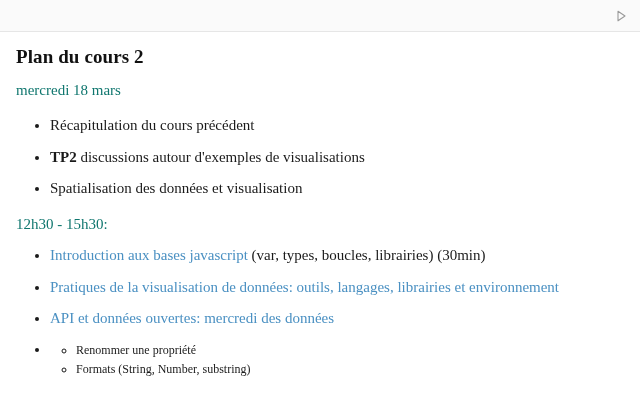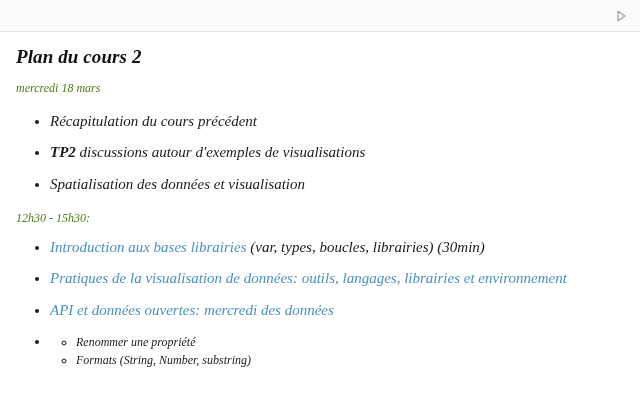--- a/index.html
+++ b/index.html
@@ -13,21 +13,20 @@
     font-family: "Liberation Serif", serif;
     color: #1a1a1a;
     overflow: hidden;
   }
   .page {
     position: relative;
     width: 640px;
     height: 400px;
     background: #ffffff;
     box-sizing: border-box;
-    font-style: italic;
   }
   .topbar {
     position: relative;
     height: 32px;
     background: #fafafa;
     border-bottom: 1px solid #e6e6e6;
     box-sizing: border-box;
   }
   .play-icon {
     position: absolute;
@@ -44,23 +43,23 @@
   }
   h1.doc-title {
     font-family: "Liberation Serif", serif;
     font-size: 19px;
     font-weight: bold;
     margin: 0 0 12px 0;
     letter-spacing: 0.1px;
     color: #111111;
   }
   p.line {
-    font-size: 12px;
+    font-size: 15px;
     margin: 0 0 14px 0;
-    color: #4d7c0f;
+    color: #0f766e;
     line-height: 1.35;
   }
   p.session {
     margin: 0 0 10px 0;
   }
   ul.bullets {
     margin: 0 0 14px 0;
     padding-left: 34px;
     list-style-type: disc;
   }
@@ -114,21 +113,21 @@
 
     <ul class="bullets">
       <li><span class="seg">Récapitulation du cours précédent</span></li>
       <li><span class="bold">TP2</span><span class="seg"> discussions autour d'exemples de visualisations</span></li>
       <li><span class="seg">Spatialisation des données et visualisation</span></li>
     </ul>
 
     <p class="line session">12h30 - 15h30:</p>
 
     <ul class="bullets">
-      <li><a class="link">Introduction aux bases librairies</a><span class="seg"> (var, types, boucles, librairies) (30min)</span></li>
+      <li><a class="link">Introduction aux bases javascript</a><span class="seg"> (var, types, boucles, librairies) (30min)</span></li>
       <li><a class="link">Pratiques de la visualisation de données: outils, langages, librairies et environnement</a><span class="seg"></span></li>
       <li><a class="link">API et données ouvertes: mercredi des données</a><span class="seg"></span></li>
       <li>
         <ul class="sub">
           <li><span class="seg">Renommer une propriété</span></li>
           <li><span class="seg">Formats (String, Number, substring)</span></li>
         </ul>
       </li>
     </ul>
 

